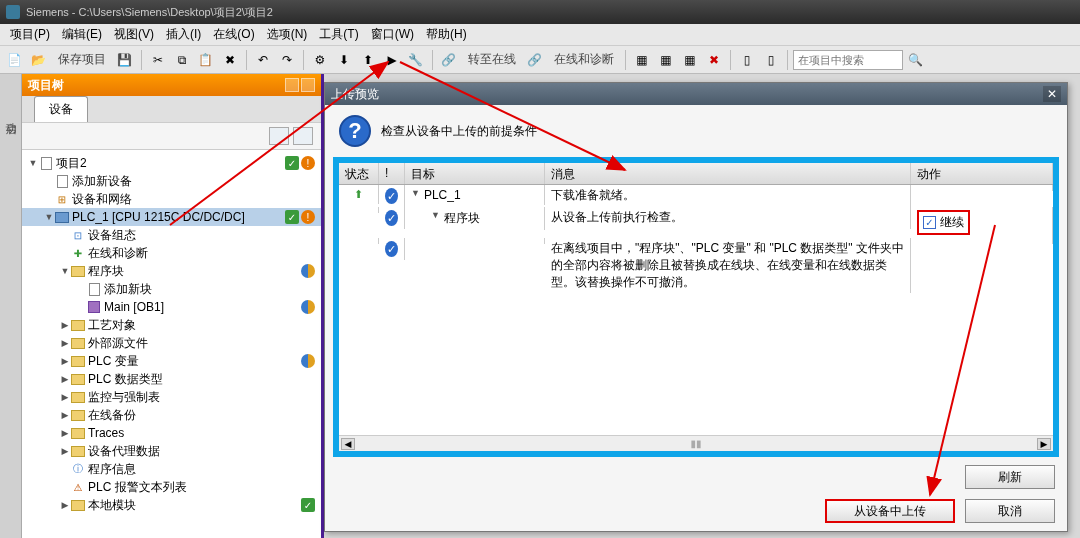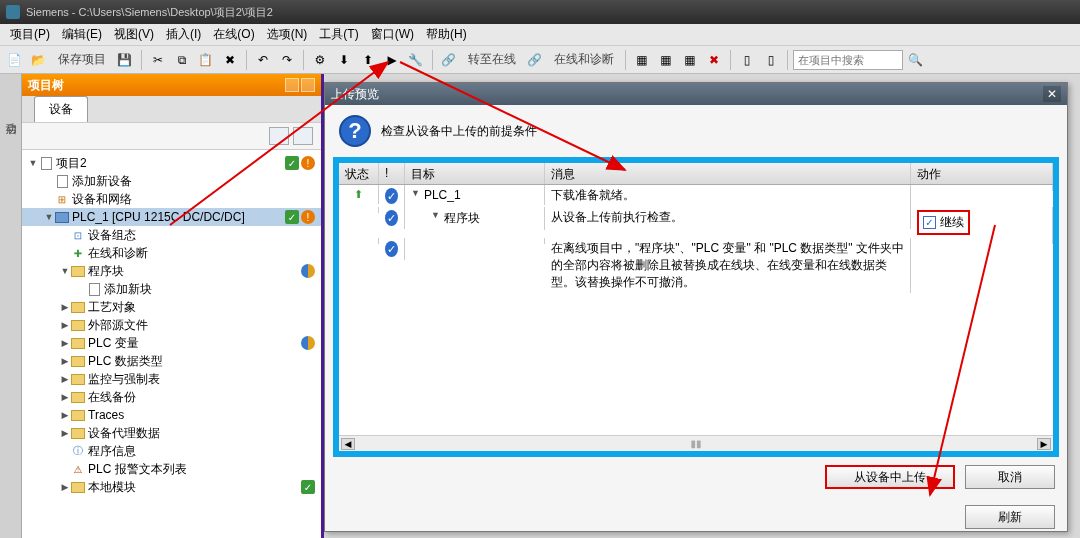--- a/index.html
+++ b/index.html
@@ -232,20 +232,31 @@
         <div class="tree-row">
           <span style="width:54px"></span>
           <span class="exp"></span>
           <span class="ic">
             <span class="ic-doc"></span>
           </span>
           <span class="lbl">添加新块</span>
           <span class="status"></span>
         </div>
         <div class="tree-row">
+          <span style="width:54px"></span>
+          <span class="exp"></span>
+          <span class="ic">
+            <span class="ic-block"></span>
+          </span>
+          <span class="lbl">Main [OB1]</span>
+          <span class="status">
+            <span class="half"></span>
+          </span>
+        </div>
+        <div class="tree-row">
           <span style="width:38px"></span>
           <span class="exp">▶</span>
           <span class="ic">
             <span class="ic-folder"></span>
           </span>
           <span class="lbl">工艺对象</span>
           <span class="status"></span>
         </div>
         <div class="tree-row">
           <span style="width:38px"></span>
@@ -405,26 +416,26 @@
               <div class="cell col-msg" style="display:block;line-height:1.4;padding-top:2px">在离线项目中，"程序块"、"PLC 变量" 和 "PLC 数据类型" 文件夹中的全部内容将被删除且被替换成在线块、在线变量和在线数据类型。该替换操作不可撤消。</div>
               <div class="cell col-action"></div>
             </div>
           </div>
         <div class="dlg-scroll">
           <div class="arr">◀</div>
           <div style="flex:1; text-align:center; color:#aaa; font-size:10px">▮▮</div>
           <div class="arr">▶</div>
         </div>
       </div>
+      <div class="dlg-footer" style="justify-content:flex-end; padding-bottom:2px">
+        <div class="btn">刷新</div>
+      </div>
       <div class="dlg-footer">
         <div class="btn hl-red" style="min-width:130px">从设备中上传</div>
         <div class="btn">取消</div>
-      </div>
-      <div class="dlg-footer" style="justify-content:flex-end; padding-bottom:2px">
-        <div class="btn">刷新</div>
       </div>
     </div>
   </div>
 </div>
 
 <svg class="annot" style="left:0;top:0" width="1080" height="538">
   <defs>
       <marker id="ah" markerWidth="10" markerHeight="8" refX="9" refY="4" orient="auto">
         <polygon points="0 0, 10 4, 0 8" fill="#e00000"></polygon>
       </marker>

